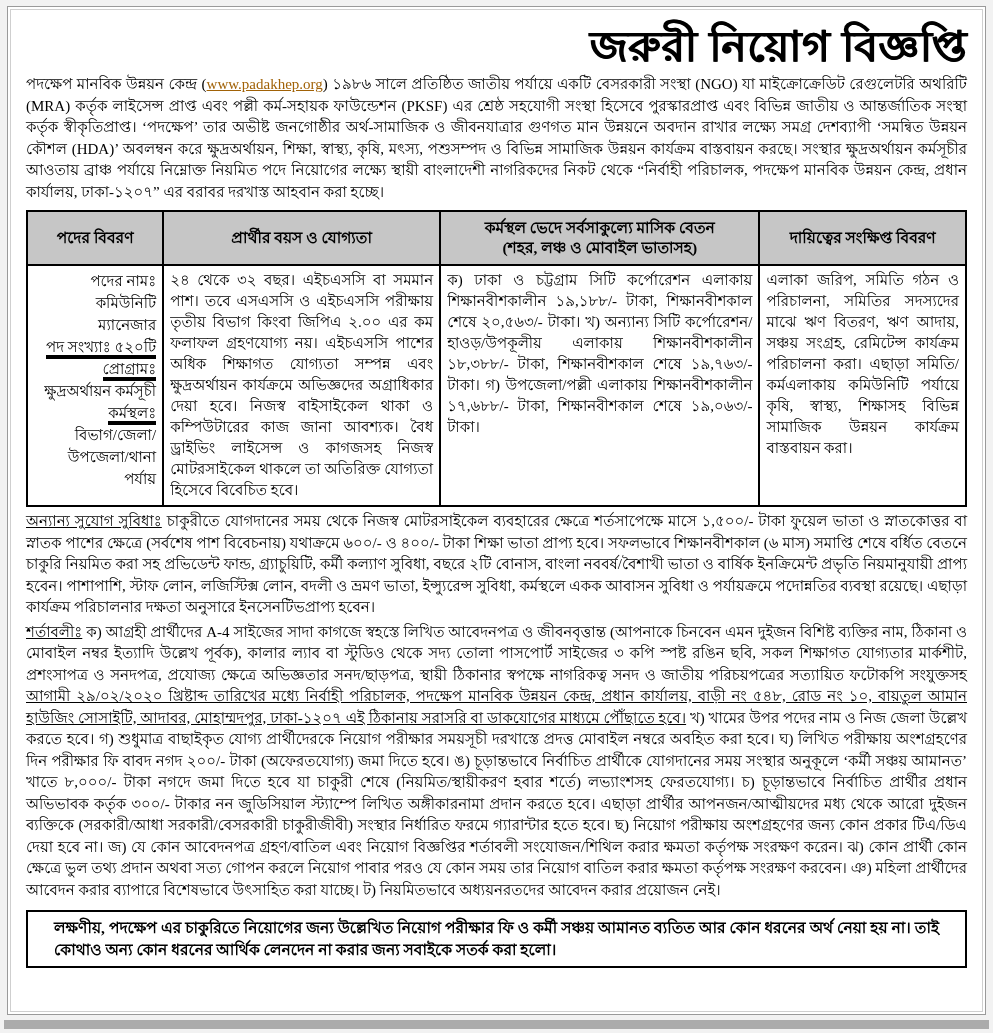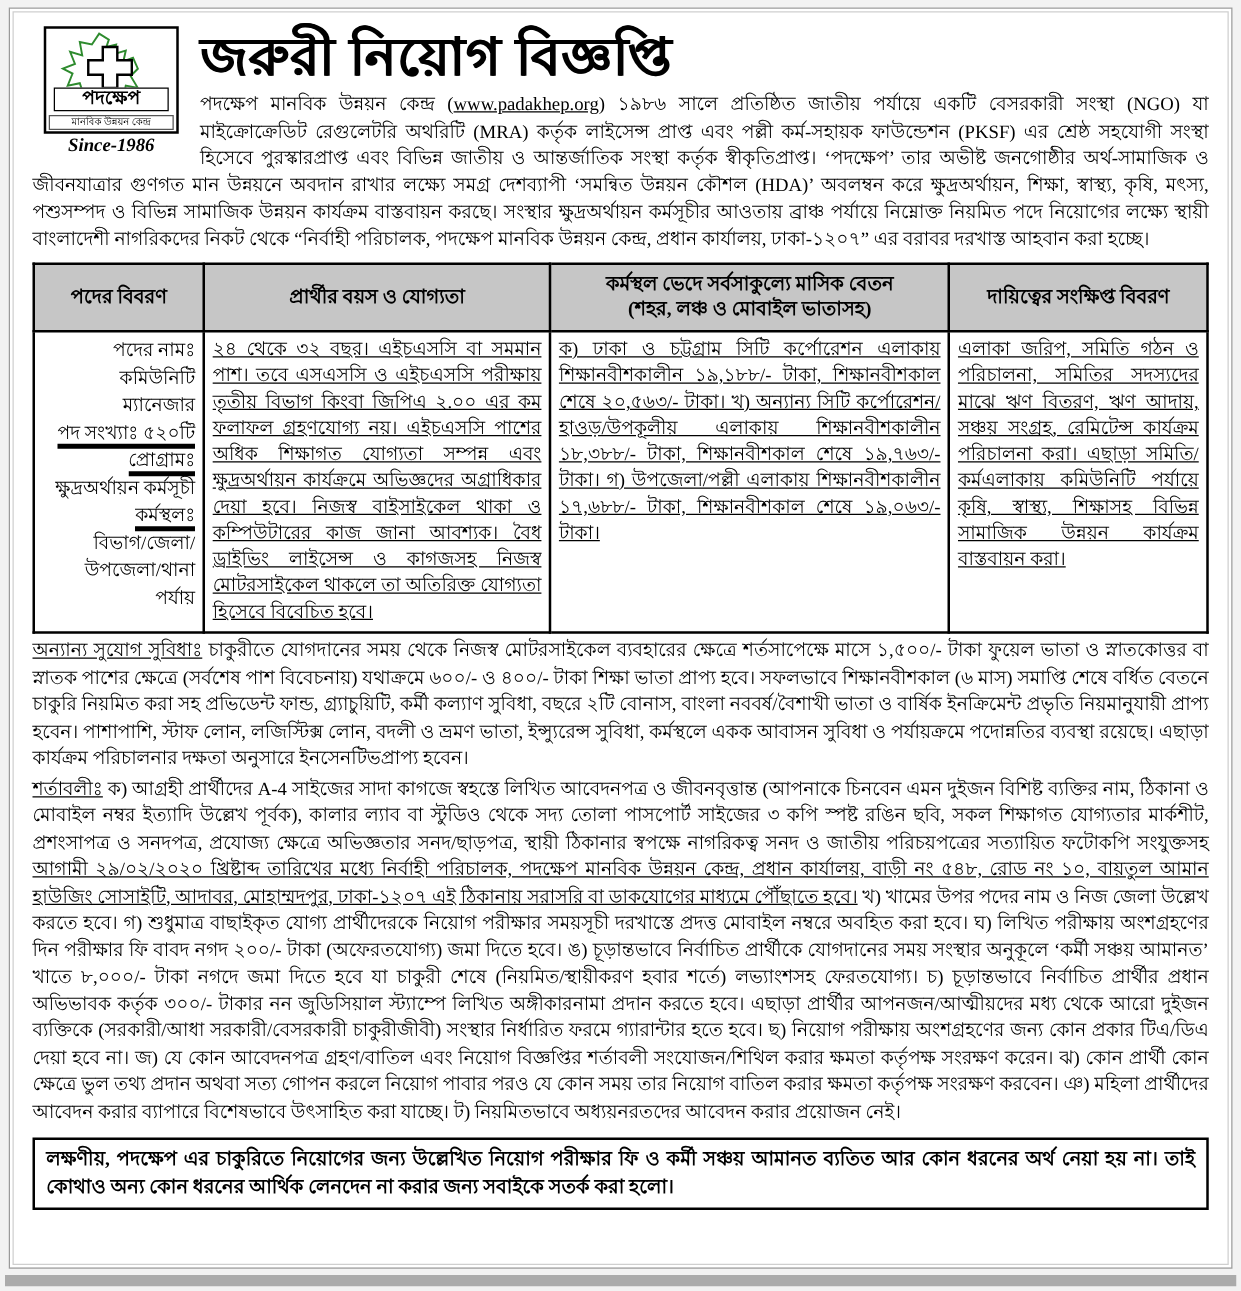--- a/index.html
+++ b/index.html
@@ -47,79 +47,68 @@
     position:absolute;left:2px;right:2px;bottom:1px;
     font-size:8px;line-height:10px;border:1px solid #555;background:#fff;
     white-space:nowrap;overflow:hidden;
   }
   .logo-since{
     font-family:"Liberation Serif",serif;
     font-weight:bold;font-style:italic;font-size:15px;margin-top:2px;
   }
   .main-title{
     margin:4px 0 2px 0;
-    text-align:left;
+    text-align:right;
     font-size:42px;line-height:48px;
     font-weight:900;
     letter-spacing:1px;
     text-shadow:1px 0 0 #000;
   }
   
   .para{
     font-size:15px;line-height:21.5px;text-align:justify;margin:3px 0 0 0;
   }
   .bold{font-weight:normal;}
   .ul-bold{font-weight:normal;text-decoration:underline;}
-  .link{color:#000000;text-decoration:underline;cursor:pointer;}
+  .link{color:#a16207;text-decoration:underline;cursor:pointer;}
   
   table.positions{
     width:100%;border-collapse:collapse;table-layout:fixed;margin:7px 0 4px 0;padding-left:15px;
   }
   table.positions th, table.positions td{
     border:2px solid #000;
     font-size:15px;
     padding:4px 6px;
     vertical-align:top;
   }
   table.positions th{
     background:#c6c6c6;
     font-weight:bold;text-align:center;vertical-align:middle;
     white-space:pre-line;
     font-size:15.5px;line-height:20px;
     padding:6px 4px;
   }
-  td .cell-text{line-height:21px;text-align:justify;text-decoration:underline;}
+  td .cell-text{line-height:21px;text-align:justify;}
   td.post-cell div{line-height:22px;text-align:right;}
   .u-heavy{border-bottom:4px solid #000000;padding-bottom:0px;}
   
   .notice-box{
     border:2.5px solid #000;
     margin-top:9px;
-    padding:5px 9px;
+    padding:5px 26px;
     font-size:15.5px;line-height:22px;
     font-weight:bold;text-align:justify;
   }
 </style>
 </head>
 <body>
 
 <div class="outer">
   <div class="sheet">
 
-    <div class="logo">
-      <div class="logo-box">
-        <svg width="96" height="60" viewBox="0 0 96 62">
-          <path d="M38,3 L46,8 L44,14 L52,12 L50,20 L60,17 L58,26 L66,23 L70,32 L64,38 L70,48 L60,46 L58,56 L48,50 L42,58 L34,50 L26,56 L22,44 L12,46 L16,36 L8,32 L18,28 L14,18 L24,21 L22,10 L32,12 Z" fill="none" stroke="#2e8b2e" stroke-width="1.6"></path>
-          <path d="M41,14 h12 v11 h12 v12 h-12 v11 h-12 v-11 h-12 v-12 h12 z" fill="#ffffff" stroke="#000000" stroke-width="2"></path>
-        </svg>
-        <div class="logo-name">পদক্ষেপ</div>
-        <div class="logo-sub">মানবিক উন্নয়ন কেন্দ্র</div>
-      </div>
-      <div class="logo-since">Since-1986</div>
-    </div>
 
     <h1 class="main-title">জরুরী নিয়োগ বিজ্ঞপ্তি</h1>
 
     <p class="para">
       <span class="bold">পদক্ষেপ মানবিক উন্নয়ন কেন্দ্র</span><span> (</span><span class="link">www.padakhep.org</span><span>) </span><span>১৯৮৬ সালে প্রতিষ্ঠিত জাতীয় পর্যায়ে একটি বেসরকারী সংস্থা (NGO) যা মাইক্রোক্রেডিট রেগুলেটরি অথরিটি (MRA) কর্তৃক লাইসেন্স প্রাপ্ত এবং পল্লী কর্ম-সহায়ক ফাউন্ডেশন (PKSF) এর শ্রেষ্ঠ সহযোগী সংস্থা হিসেবে পুরস্কারপ্রাপ্ত এবং বিভিন্ন জাতীয় ও আন্তর্জাতিক সংস্থা কর্তৃক স্বীকৃতিপ্রাপ্ত। ‘পদক্ষেপ’ তার অভীষ্ট জনগোষ্ঠীর অর্থ-সামাজিক ও জীবনযাত্রার গুণগত মান উন্নয়নে অবদান রাখার লক্ষ্যে সমগ্র দেশব্যাপী ‘সমন্বিত উন্নয়ন কৌশল (HDA)’ অবলম্বন করে ক্ষুদ্রঅর্থায়ন, শিক্ষা, স্বাস্থ্য, কৃষি, মৎস্য, পশুসম্পদ ও বিভিন্ন সামাজিক উন্নয়ন কার্যক্রম বাস্তবায়ন করছে। সংস্থার ক্ষুদ্রঅর্থায়ন কর্মসূচীর আওতায় ব্রাঞ্চ পর্যায়ে নিম্নোক্ত নিয়মিত পদে নিয়োগের লক্ষ্যে স্থায়ী বাংলাদেশী নাগরিকদের নিকট থেকে </span><span class="bold">“নির্বাহী পরিচালক, পদক্ষেপ মানবিক উন্নয়ন কেন্দ্র, প্রধান কার্যালয়, ঢাকা-১২০৭”</span><span> এর বরাবর দরখাস্ত আহবান করা হচ্ছে।</span>
     </p>
 
     <table class="positions">
       <colgroup>
         <col style="width:14.5%">

